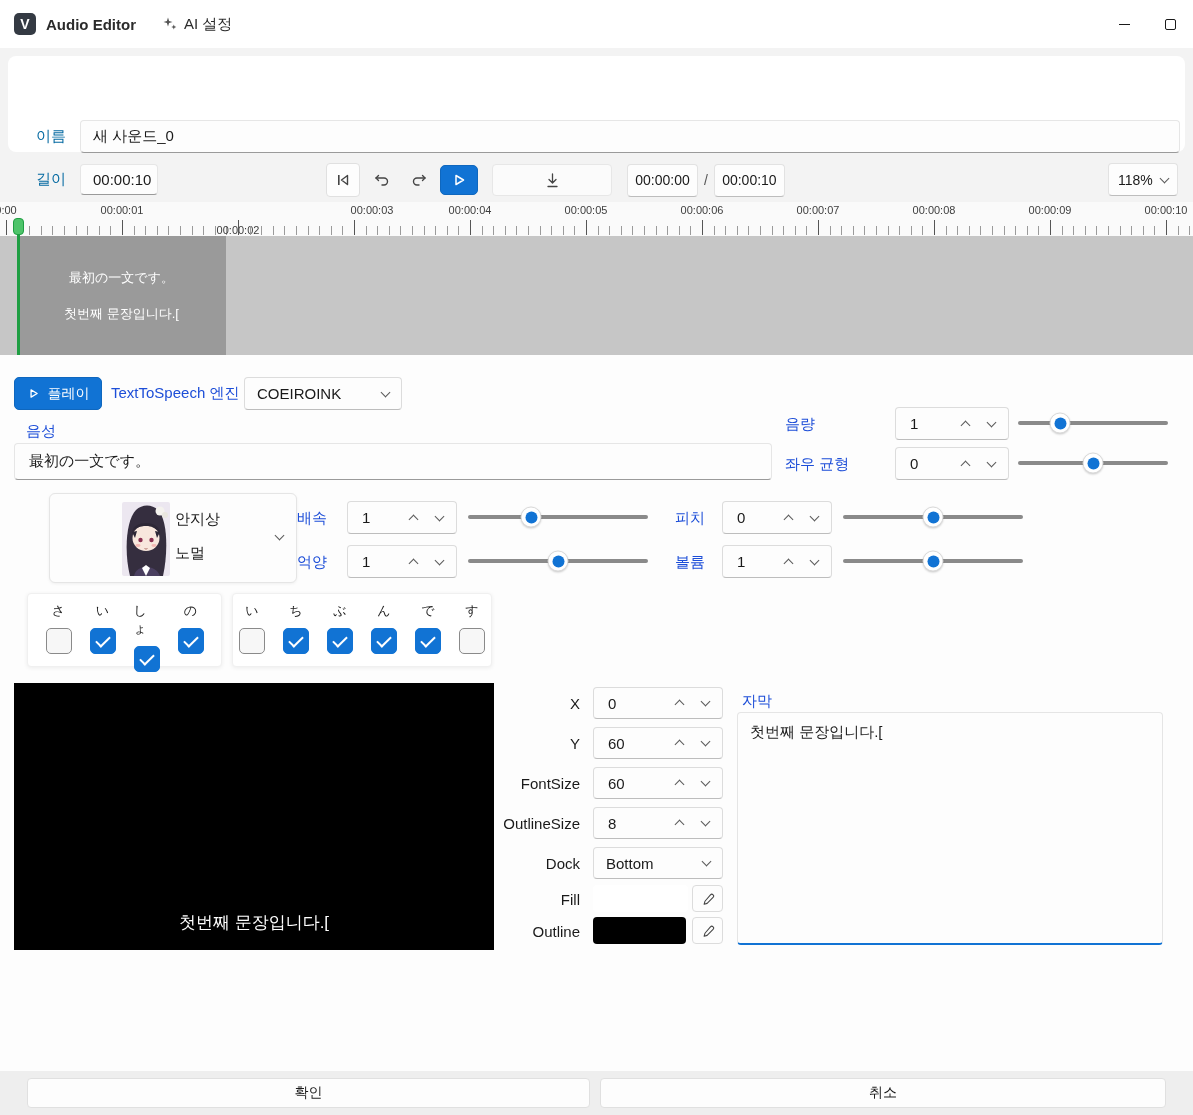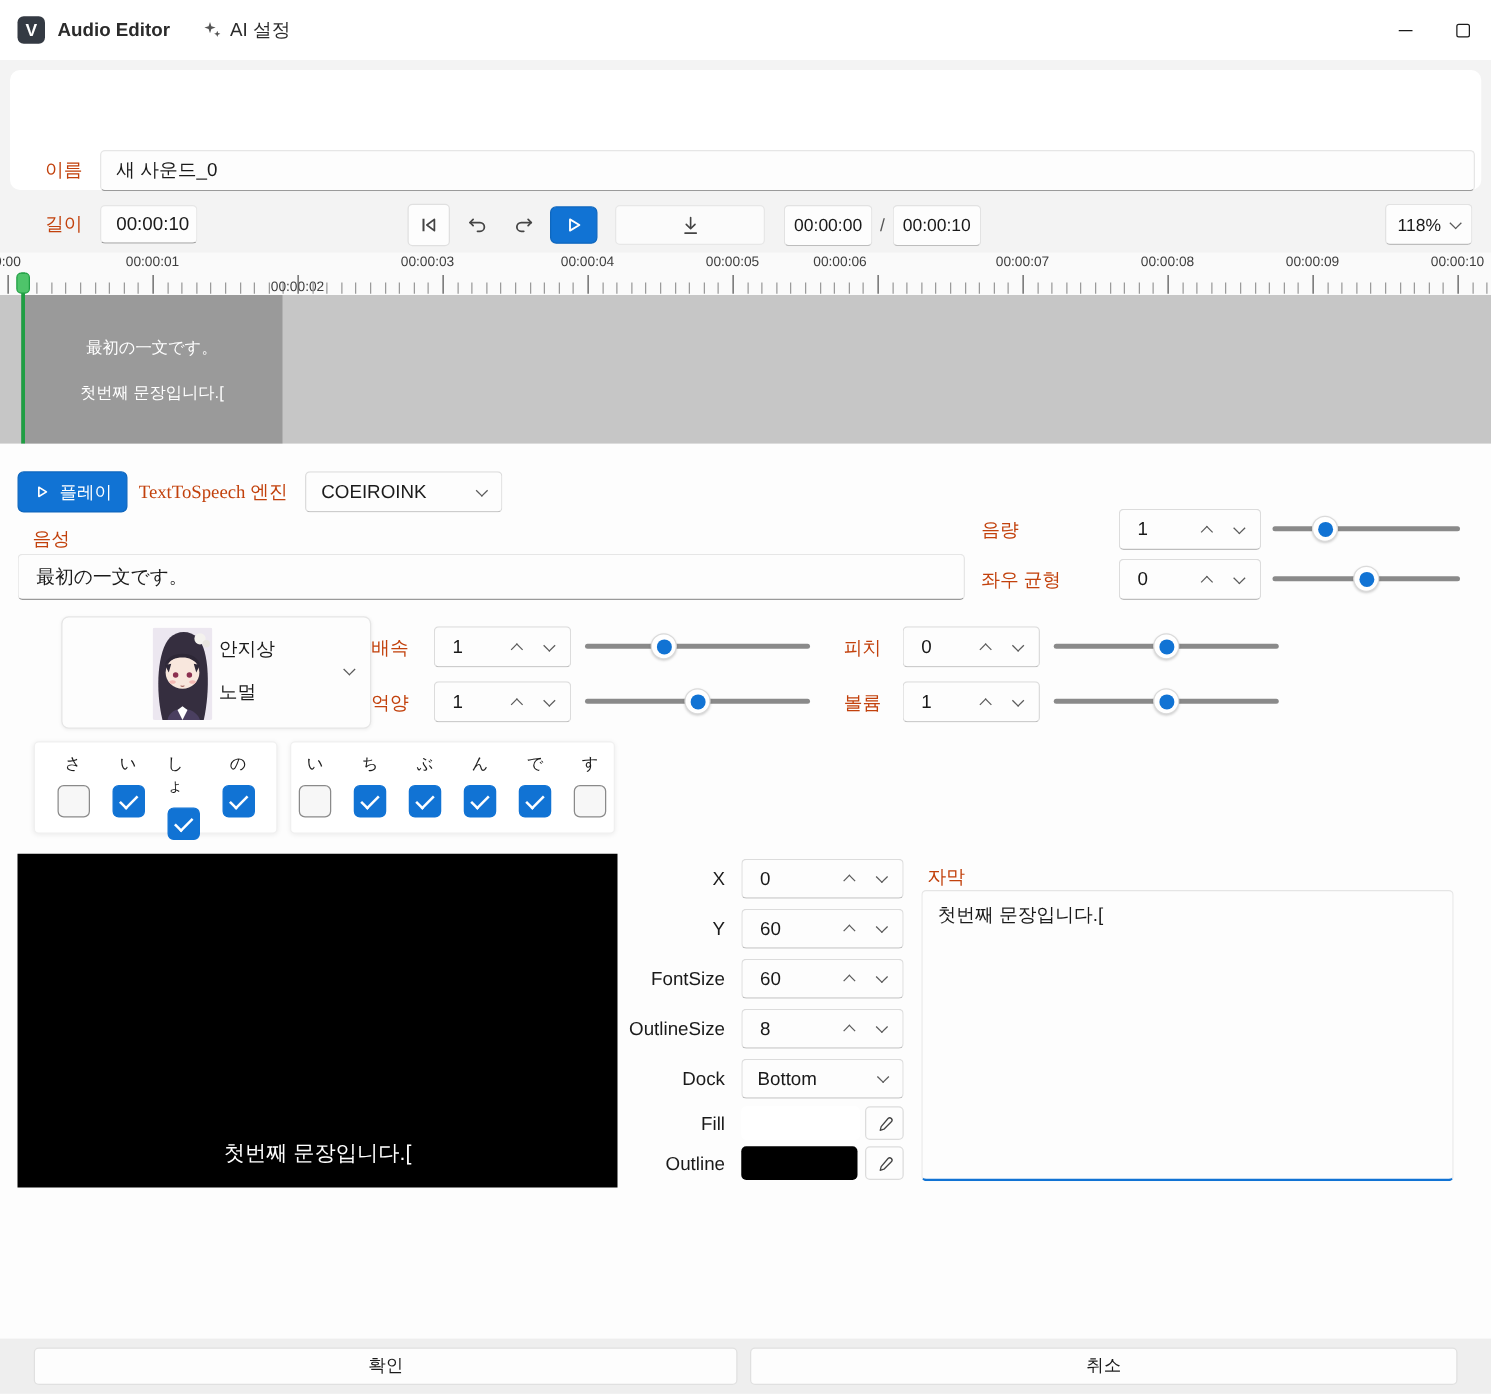--- a/index.html
+++ b/index.html
@@ -12,21 +12,21 @@
   .app-title { margin-left:10px; font-size:15px; color:#2b2b2b;font-weight:bold; }
   .ai-menu { margin-left:26px; display:flex; align-items:center; gap:6px; font-size:15px; color:#2b2b2b; cursor:default; }
   .win-btns { position:absolute; right:0; top:0; height:48px; display:flex; }
   .win-btn { width:46px; height:48px; display:flex; align-items:center; justify-content:center; }
   .min-glyph { width:11px; height:0; border-top:1.4px solid #1a1a1a; }
   .max-glyph { width:11px; height:11px; border:1.4px solid #1a1a1a; border-radius:2px; }
 
   
   .meta-card { position:absolute; left:8px; top:56px; width:1177px; height:96px; background:#ffffff; border-radius:8px; }
   .meta-row { position:absolute; display:flex; align-items:center; }
-  .meta-label { font-size:15px; color:#c2410c; width:44px; }
+  .meta-label { font-size:15px; color:#0369a1; width:44px; }
   .tbox { background:#fdfdfd; border:1px solid #e6e6e6; border-bottom:1px solid #9a9a9a; border-radius:4px; font-size:15px; color:#1a1a1a; }
   .name-input { width:1100px; height:33px; padding:0 12px; outline:none; font-family:inherit; }
   .len-box { width:78px; height:31px; display:flex; align-items:center; padding:0 12px; }
 
   
   .transport { position:absolute; left:0; top:163px; width:1193px; height:38px; }
   .t-cluster { position:absolute; left:326px; top:0; display:flex; align-items:center; }
   .t-btn { width:34px; height:34px; display:flex; align-items:center; justify-content:center; border-radius:4px; }
   .t-btn.boxed { background:#fdfdfd; border:1px solid #e0e0e0; }
   .t-btn.flat { border:none; background:transparent; width:30px; margin-left:7px; }
@@ -47,21 +47,21 @@
   .clip { position:absolute; top:0; height:119px; display:flex; flex-direction:column; justify-content:center; gap:18px; align-items:center; color:#ffffff; font-size:13px; }
   .clip.selected { background:#9a9a9a; }
   .clip.normal { background:#b9b9b9; }
   .playhead { position:absolute; left:13px; top:218px; width:12px; height:137px; }
   .playhead .line { position:absolute; left:4px; top:0; width:3px; height:137px; background:#1f9e43; }
   .playhead .handle { position:absolute; left:0; top:0; width:11px; height:17px; background:#4ec46a; border:1.5px solid #1f9e43; border-radius:4px; }
 
   
   .main { position:absolute; left:0; top:355px; width:1193px; height:716px; background:#fdfdfd; }
   .abs { position:absolute; }
-  .lbl { font-size:15px; color:#c2410c; white-space:nowrap;font-family:Liberation Serif, serif; }
+  .lbl { font-size:15px; color:#1d4ed8; white-space:nowrap; }
   .primary-btn { background:#1173d4; border:1px solid #0f67be; border-radius:5px; color:#fff; font-size:14px; display:flex; align-items:center; justify-content:center; gap:8px; }
   .dropdown { background:#fdfdfd; border:1px solid #dcdcdc; border-bottom:1px solid #bdbdbd; border-radius:4px; display:flex; align-items:center; justify-content:space-between; padding:0 12px; font-size:15px; }
   .chev { display:inline-block; width:7px; height:7px; border-left:1.4px solid #5a5a5a; border-bottom:1.4px solid #5a5a5a; }
   .chev.down { transform:rotate(-45deg); margin-top:-3px; }
   .chev.up { transform:rotate(135deg); margin-top:3px; }
   .spin { background:#fdfdfd; border:1px solid #dcdcdc; border-bottom:1px solid #bdbdbd; border-radius:4px; display:flex; align-items:center; padding:0 4px 0 14px; font-size:15px; }
   .spin-val { flex:1; }
   .spin-btn { width:26px; height:26px; display:flex; align-items:center; justify-content:center; border-radius:4px; }
   .slider { position:absolute; height:4px; background:#8a8a8a; border-radius:2px; }
   .thumb { position:absolute; top:50%; left:50%; width:21px; height:21px; background:#fff; border:1px solid #dadada; border-radius:50%; transform:translate(-50%,-50%); box-shadow:0 1px 2px rgba(0,0,0,.18); }
@@ -195,21 +195,21 @@
       <div class="tick major" style="left: 238px;"></div>
       <div class="tick minor" style="left: 249.6px;"></div>
       <div class="tick minor" style="left: 261.2px;"></div>
       <div class="tick minor" style="left: 272.8px;"></div>
       <div class="tick minor" style="left: 284.4px;"></div>
       <div class="tick minor" style="left: 296px;"></div>
       <div class="tick minor" style="left: 307.6px;"></div>
       <div class="tick minor" style="left: 319.2px;"></div>
       <div class="tick minor" style="left: 330.8px;"></div>
       <div class="tick minor" style="left: 342.4px;"></div>
-      <div class="ruler-label" style="left: 342px;">00:00:03</div>
+      <div class="ruler-label" style="left: 372px;">00:00:03</div>
       <div class="tick major" style="left: 354px;"></div>
       <div class="tick minor" style="left: 365.6px;"></div>
       <div class="tick minor" style="left: 377.2px;"></div>
       <div class="tick minor" style="left: 388.8px;"></div>
       <div class="tick minor" style="left: 400.4px;"></div>
       <div class="tick minor" style="left: 412px;"></div>
       <div class="tick minor" style="left: 423.6px;"></div>
       <div class="tick minor" style="left: 435.2px;"></div>
       <div class="tick minor" style="left: 446.8px;"></div>
       <div class="tick minor" style="left: 458.4px;"></div>
@@ -228,21 +228,21 @@
       <div class="tick major" style="left: 586px;"></div>
       <div class="tick minor" style="left: 597.6px;"></div>
       <div class="tick minor" style="left: 609.2px;"></div>
       <div class="tick minor" style="left: 620.8px;"></div>
       <div class="tick minor" style="left: 632.4px;"></div>
       <div class="tick minor" style="left: 644px;"></div>
       <div class="tick minor" style="left: 655.6px;"></div>
       <div class="tick minor" style="left: 667.2px;"></div>
       <div class="tick minor" style="left: 678.8px;"></div>
       <div class="tick minor" style="left: 690.4px;"></div>
-      <div class="ruler-label" style="left: 672px;">00:00:06</div>
+      <div class="ruler-label" style="left: 702px;">00:00:06</div>
       <div class="tick major" style="left: 702px;"></div>
       <div class="tick minor" style="left: 713.6px;"></div>
       <div class="tick minor" style="left: 725.2px;"></div>
       <div class="tick minor" style="left: 736.8px;"></div>
       <div class="tick minor" style="left: 748.4px;"></div>
       <div class="tick minor" style="left: 760px;"></div>
       <div class="tick minor" style="left: 771.6px;"></div>
       <div class="tick minor" style="left: 783.2px;"></div>
       <div class="tick minor" style="left: 794.8px;"></div>
       <div class="tick minor" style="left: 806.4px;"></div>

